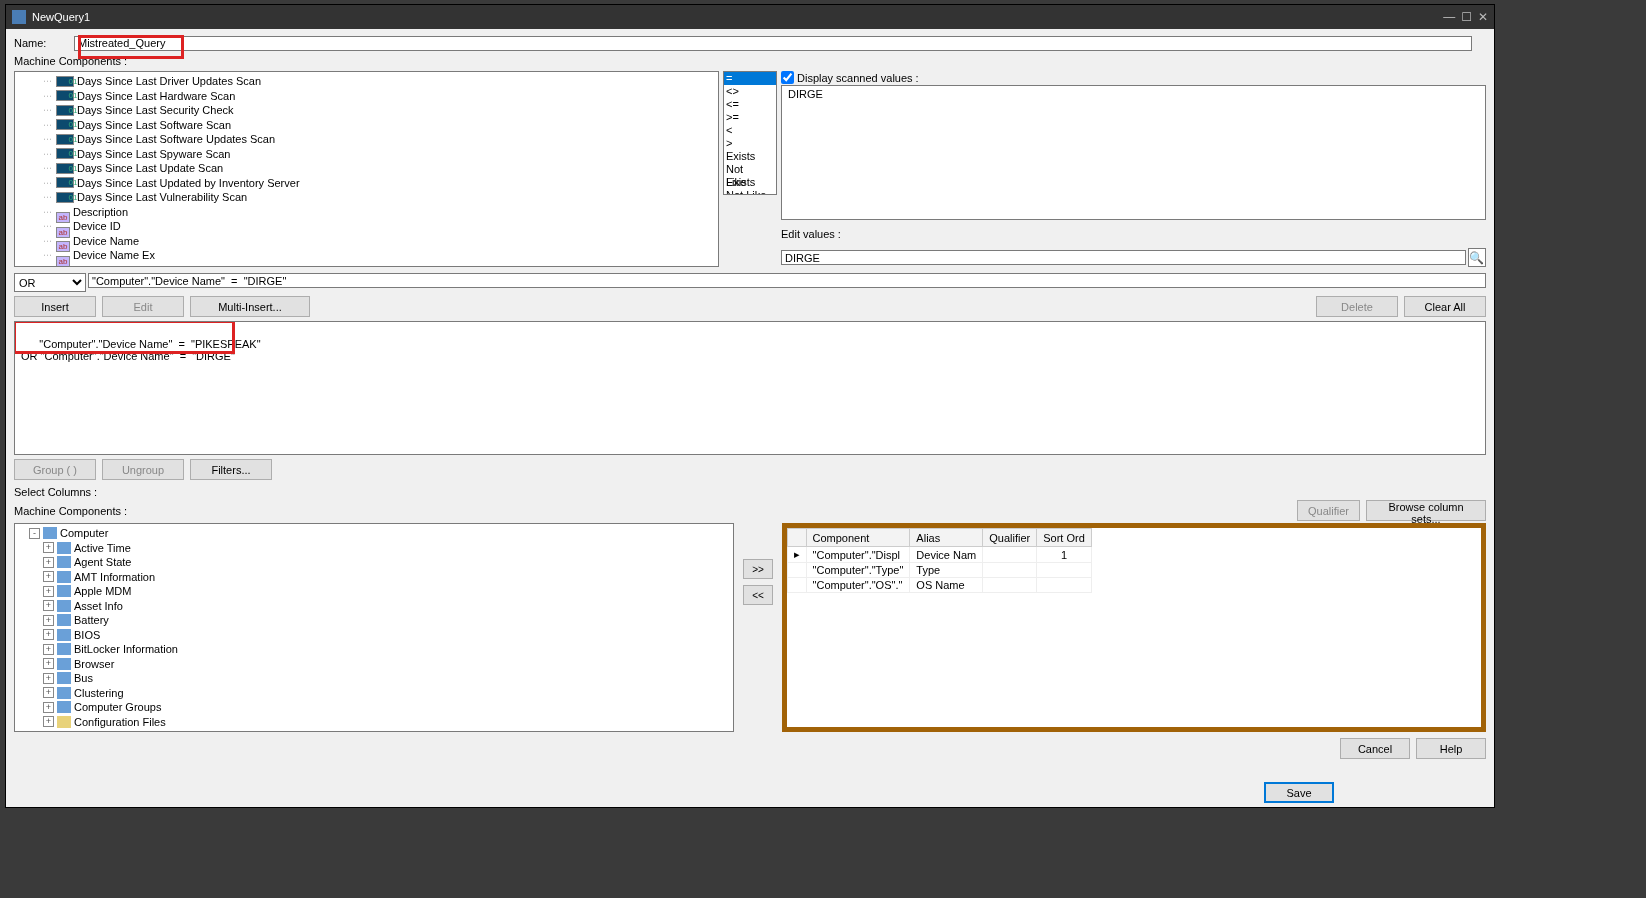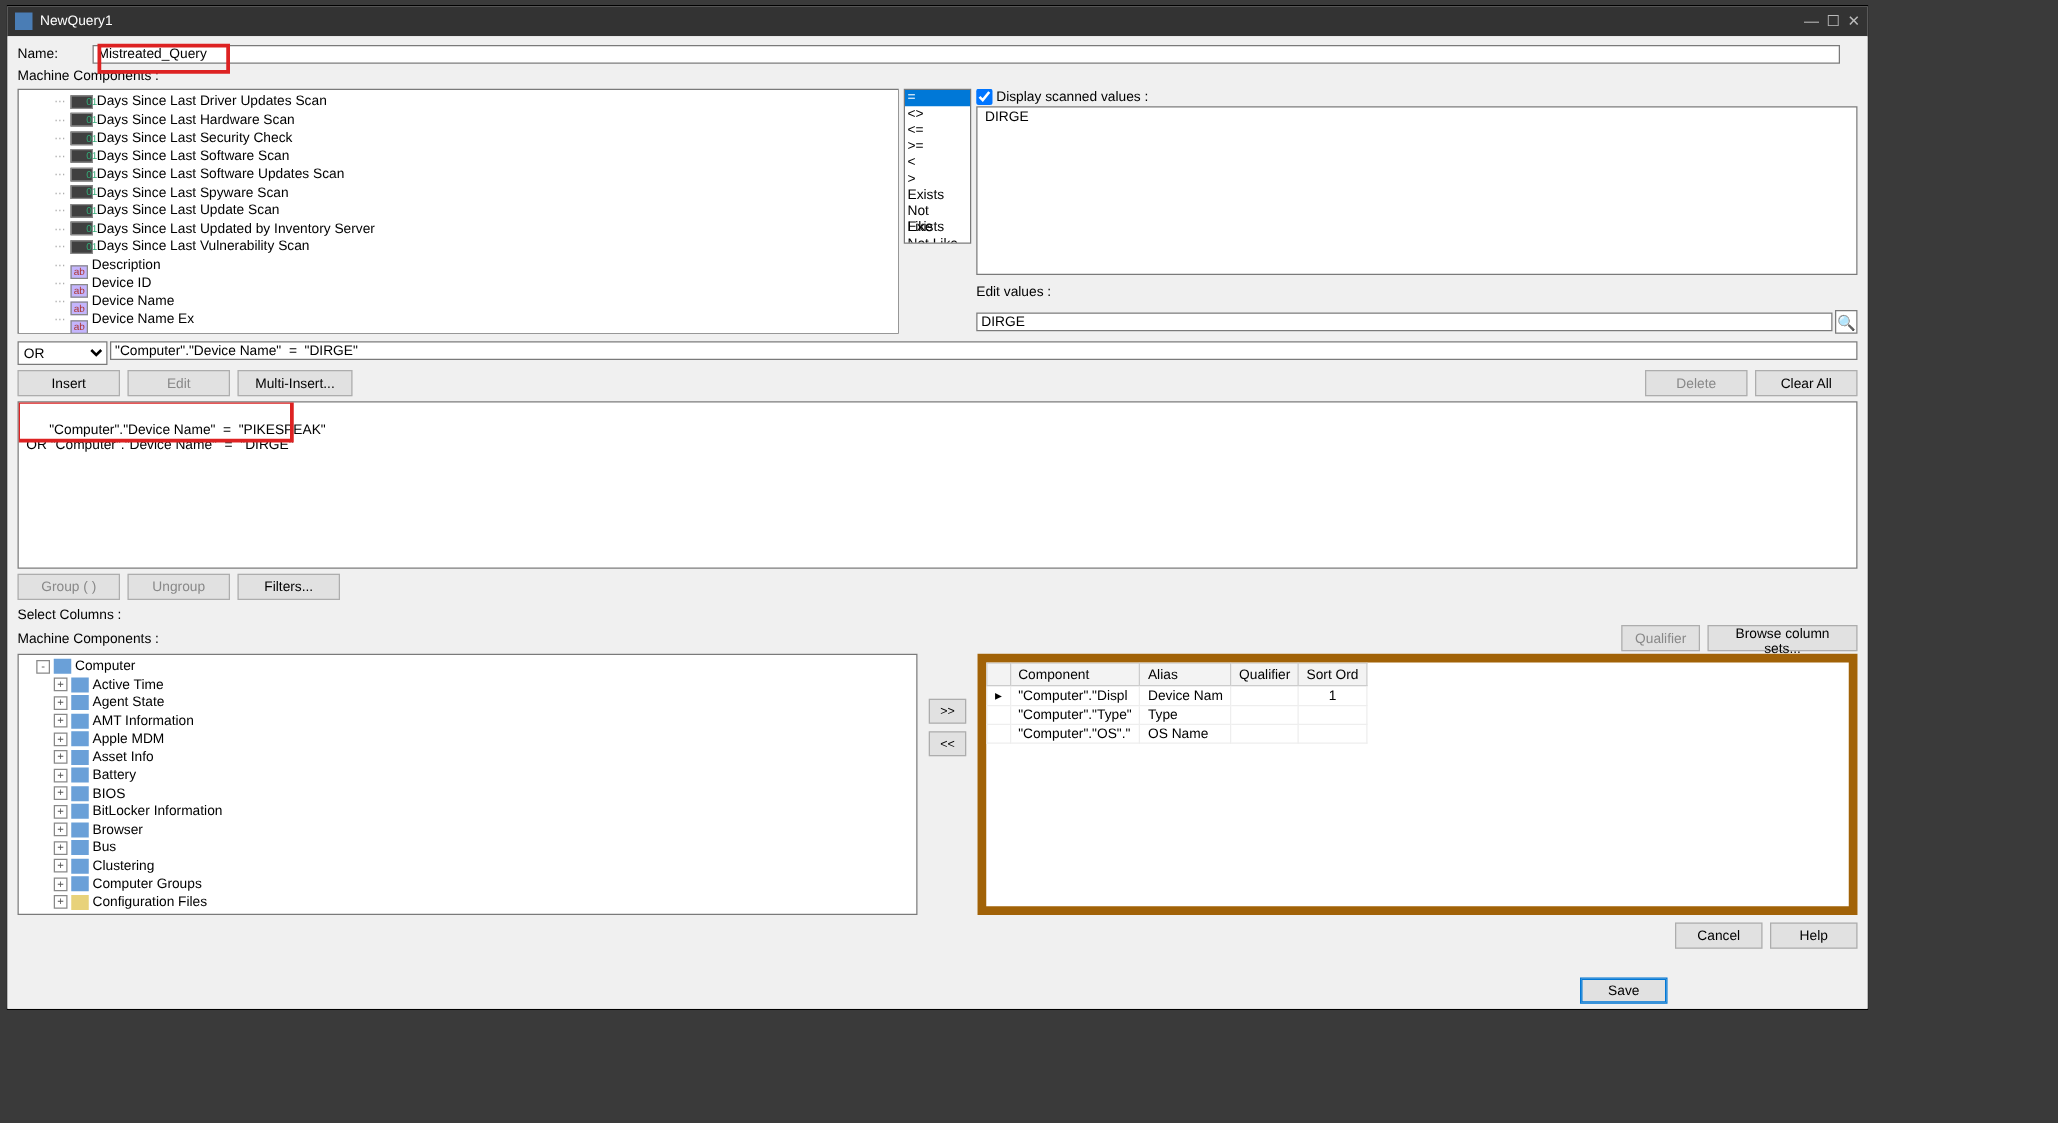--- a/index.html
+++ b/index.html
@@ -24,21 +24,21 @@
 .name-highlight { position: absolute; border: 3px solid #d22; pointer-events: none; }
 
 .sectionlbl { margin-top: 2px; }
 
 .midgrid { display: flex; gap: 4px; margin-top: 2px; }
 .tree1 { width: 705px; height: 196px; border: 1px solid #7a7a7a; background: #fff; overflow-y: scroll; position: relative; }
 .tree1-inner { padding: 2px 0; }
 .tline { display: flex; align-items: center; height: 14.5px; padding-left: 26px; gap: 3px; }
 .tline .dots { color: #aaa; font-size: 9px; letter-spacing: -1px; width: 12px; text-align: center; }
 .tline .ic { width: 14px; height: 11px; display: inline-flex; align-items: center; justify-content: center; font-size: 8px; border: 1px solid #888; }
-.ic-01 { background: #404040; color: #3a7; padding-left: 16px; }
+.ic-01 { background: #0c4a6e; color: #3a7; padding-left: 16px; }
 .ic-ab { background: #c4b5fd; color: #a33; margin-top: 12px; }
 .tline .tx { color: #000; }
 
 .oplist { width: 54px; height: 124px; border: 1px solid #7a7a7a; background: #fff; overflow: hidden; }
 .oplist div { padding: 0 2px; height: 13px; line-height: 13px; }
 .oplist div.sel { background: #0078d7; color: #fff; }
 
 .rightcol { flex: 1; display: flex; flex-direction: column; }
 .chk { display: flex; align-items: center; gap: 3px; }
 .scanbox { flex: 1; border: 1px solid #7a7a7a; background: #fff; padding: 2px 6px; margin-top: 1px; height: 148px; overflow: auto; }
@@ -46,39 +46,39 @@
 .editvalrow input { flex: 1; }
 .mag { width: 18px; height: 19px; border: 1px solid #7a7a7a; background: #fff; display: flex; align-items: center; justify-content: center; color: #5a8a3a; font-size: 12px; }
 
 .condrow { display: flex; gap: 2px; margin-top: 6px; }
 .condrow select { width: 72px; }
 .condrow input { flex: 1; }
 
 .btnrow { display: flex; gap: 6px; margin-top: 4px; }
 .btnrow .sp { flex: 1; }
 .btnrow button { width: 82px; }
-.btnrow button.wide { width: 92px; }
+.btnrow button.wide { width: 120px; }
 
 .qtext { border: 1px solid #7a7a7a; background: #fff; height: 166px; margin-top: 4px; padding: 4px 6px; white-space: pre; position: relative; overflow: hidden; }
 .qtext-highlight { position: absolute; border: 3px solid #d22; pointer-events: none; }
 
 .lowgrid { display: flex; gap: 4px; margin-top: 2px; height: 210px; }
 .tree2 { width: 720px; border: 1px solid #7a7a7a; background: #fff; overflow-y: scroll; position: relative; }
 .tree2-inner { padding: 2px 4px; }
 .n { display: flex; align-items: center; height: 14.5px; gap: 3px; }
 .n .exp { width: 11px; height: 11px; border: 1px solid #888; background: #fff; display: flex; align-items: center; justify-content: center; font-size: 9px; line-height: 1; color: #555; }
 .n .ic2 { width: 14px; height: 12px; background: #6aa0d8; }
 .n .ic2.f { background: #e8d27a; }
 .n.root { padding-left: 10px; }
 .n.child { padding-left: 24px; }
 
 .midbtns { width: 40px; display: flex; flex-direction: column; gap: 6px; justify-content: flex-start; padding-top: 36px; align-items: center; }
 .midbtns button { width: 30px; height: 20px; font-size: 10px; padding: 0; }
 
-.grid { flex: 1; border: 7px solid #a16207; background: #fff; overflow: auto; }
+.grid { flex: 1; border: 5px solid #a16207; background: #fff; overflow: auto; }
 .grid table { border-collapse: collapse; }
 .grid th { background: #f3f3f3; border: 1px solid #ccc; font-weight: normal; text-align: left; padding: 2px 6px; height: 18px; }
 .grid td { border: 1px solid #eee; padding: 1px 6px; height: 15px; }
 .grid .rowptr { width: 14px; text-align: center; }
 
 .toprightbtns { display: flex; gap: 6px; margin-left: auto; }
 
 .footer { display: flex; gap: 6px; justify-content: flex-end; padding-top: 6px; }
 .footer button { width: 70px; }
 </style>

